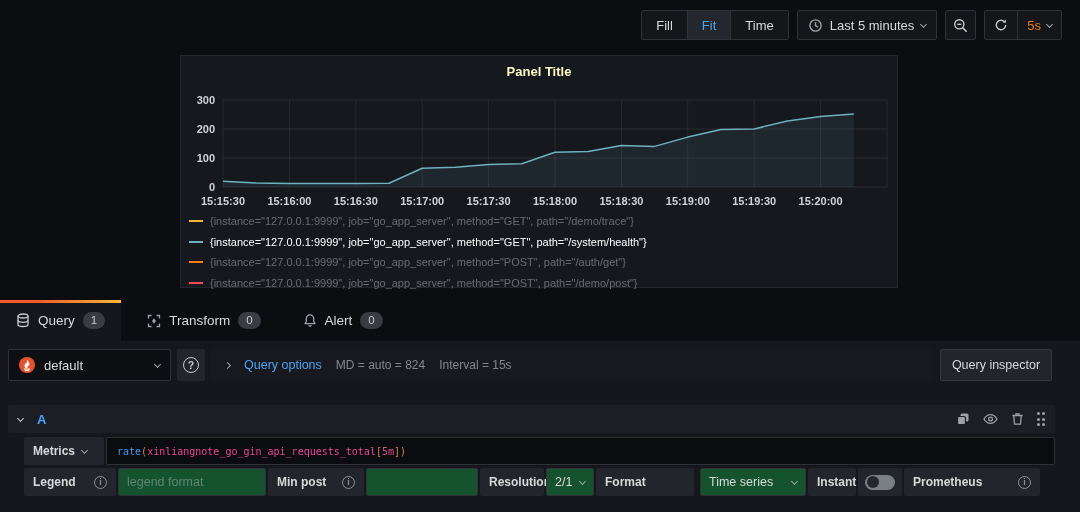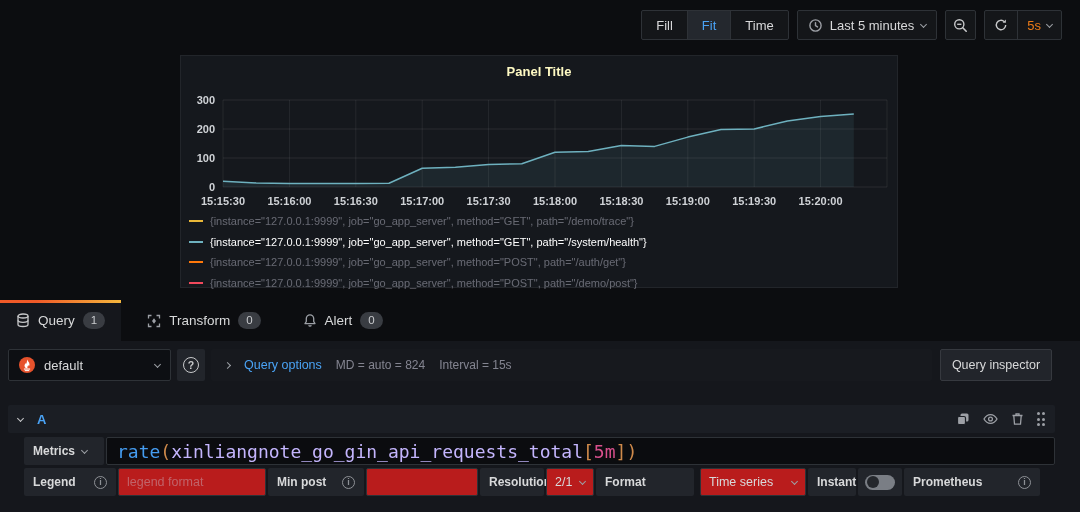--- a/index.html
+++ b/index.html
@@ -88,29 +88,29 @@
   .row-a-icons > * { cursor:pointer; }
   .dots { display:grid; grid-template-columns:repeat(2,3px); grid-gap:2.5px; }
   .dots i { width:3px; height:3px; border-radius:50%; background:#9da0a6; display:block; }
 
   .metrics-row { position:absolute; left:24px; top:96px; right:25px; height:28px; }
   .lbox { background:#22252b; border-radius:2px; height:28px; display:flex; align-items:center;
     padding:0 9px; font-size:12px; font-weight:600; color:#d8d9da; }
   .metrics-btn { position:absolute; left:0; top:0; width:80px; cursor:pointer; gap:5px; }
   .query-field { position:absolute; left:82px; right:0; top:0; height:28px; background:#0b0c0f;
     border:1px solid #2e3237; border-radius:2px; display:flex; align-items:center; padding:0 10px;
-    font-family:"DejaVu Sans Mono", monospace; font-size:18px; cursor:text; }
+    font-family:"DejaVu Sans Mono", monospace; font-size:10px; cursor:text; }
   .tk-function { color:#459cf0; }
   .tk-paren { color:#cf8a4b; }
-  .tk-metric { color:#c4b5fd;text-align:right; }
+  .tk-metric { color:#ec4899;text-align:right; }
   .tk-duration { color:#d8508c; }
 
   .opt-row { position:absolute; left:24px; top:127px; height:28px; width:1032px; }
   .opt-row > div { position:absolute; top:0; height:28px; }
-  .ibox { background:#b91c1c; border:1px solid #2e3237; border-radius:2px; display:flex;
+  .ibox { background:#14532d; border:1px solid #2e3237; border-radius:2px; display:flex;
     align-items:center; padding:0 8px; font-size:12.5px; color:#d8d9da; cursor:text; }
   .ph { color:rgba(204,204,220,.4); }
   .info { width:13px; height:13px; border:1px solid #8e9196; border-radius:50%; color:#8e9196;
     font-size:9px; font-style:normal; display:flex; align-items:center; justify-content:center;
     margin-left:auto; flex:none; cursor:pointer; font-weight:600; }
   .dd { cursor:pointer; }
   .dd .cv { margin-left:auto; }
   .toggle-box { background:#22252b; border-radius:2px; display:flex; align-items:center; justify-content:center; }
   .toggle { width:30px; height:15px; border-radius:8px; background:#7a7e85; position:relative; cursor:pointer; }
   .toggle .knob { position:absolute; left:2px; top:1.5px; width:12px; height:12px; border-radius:50%;

